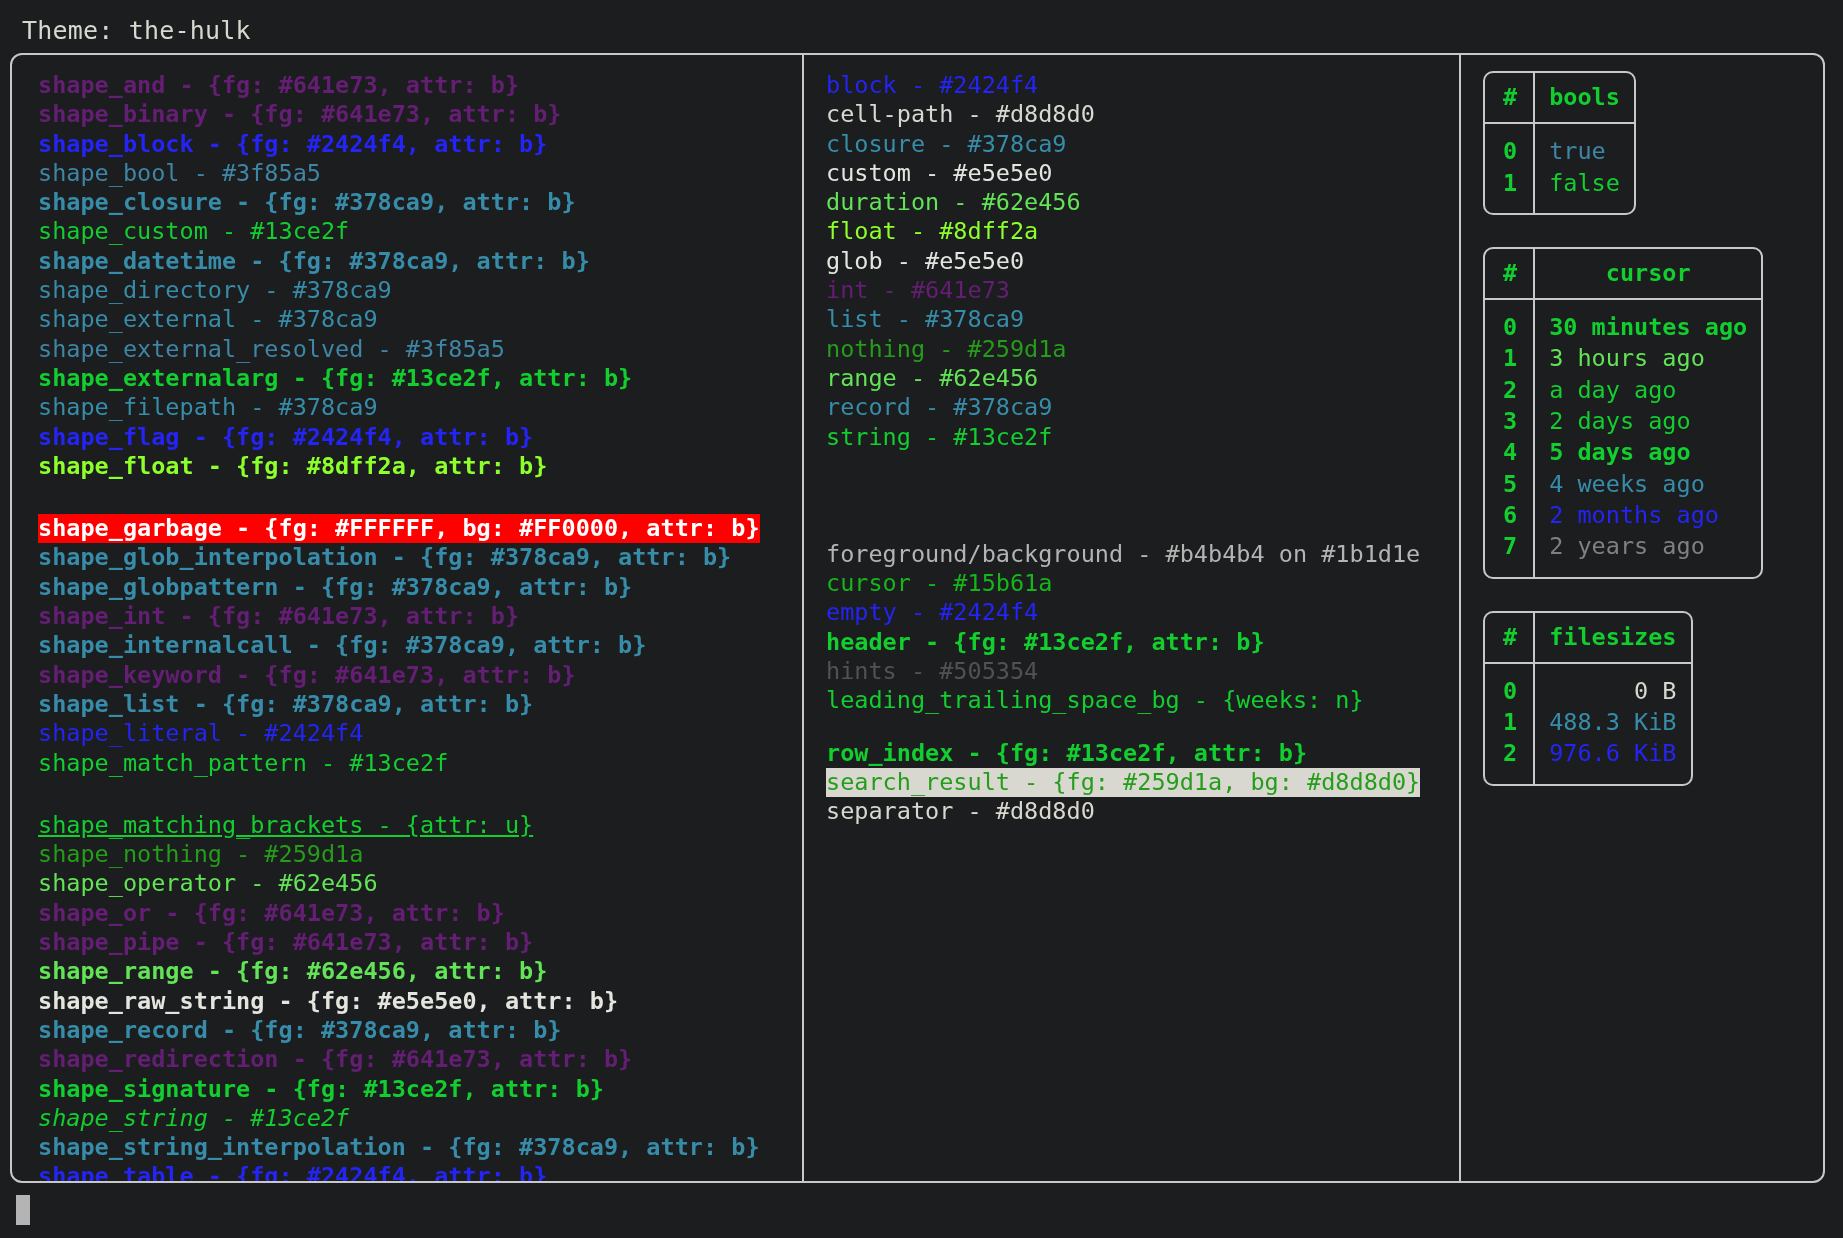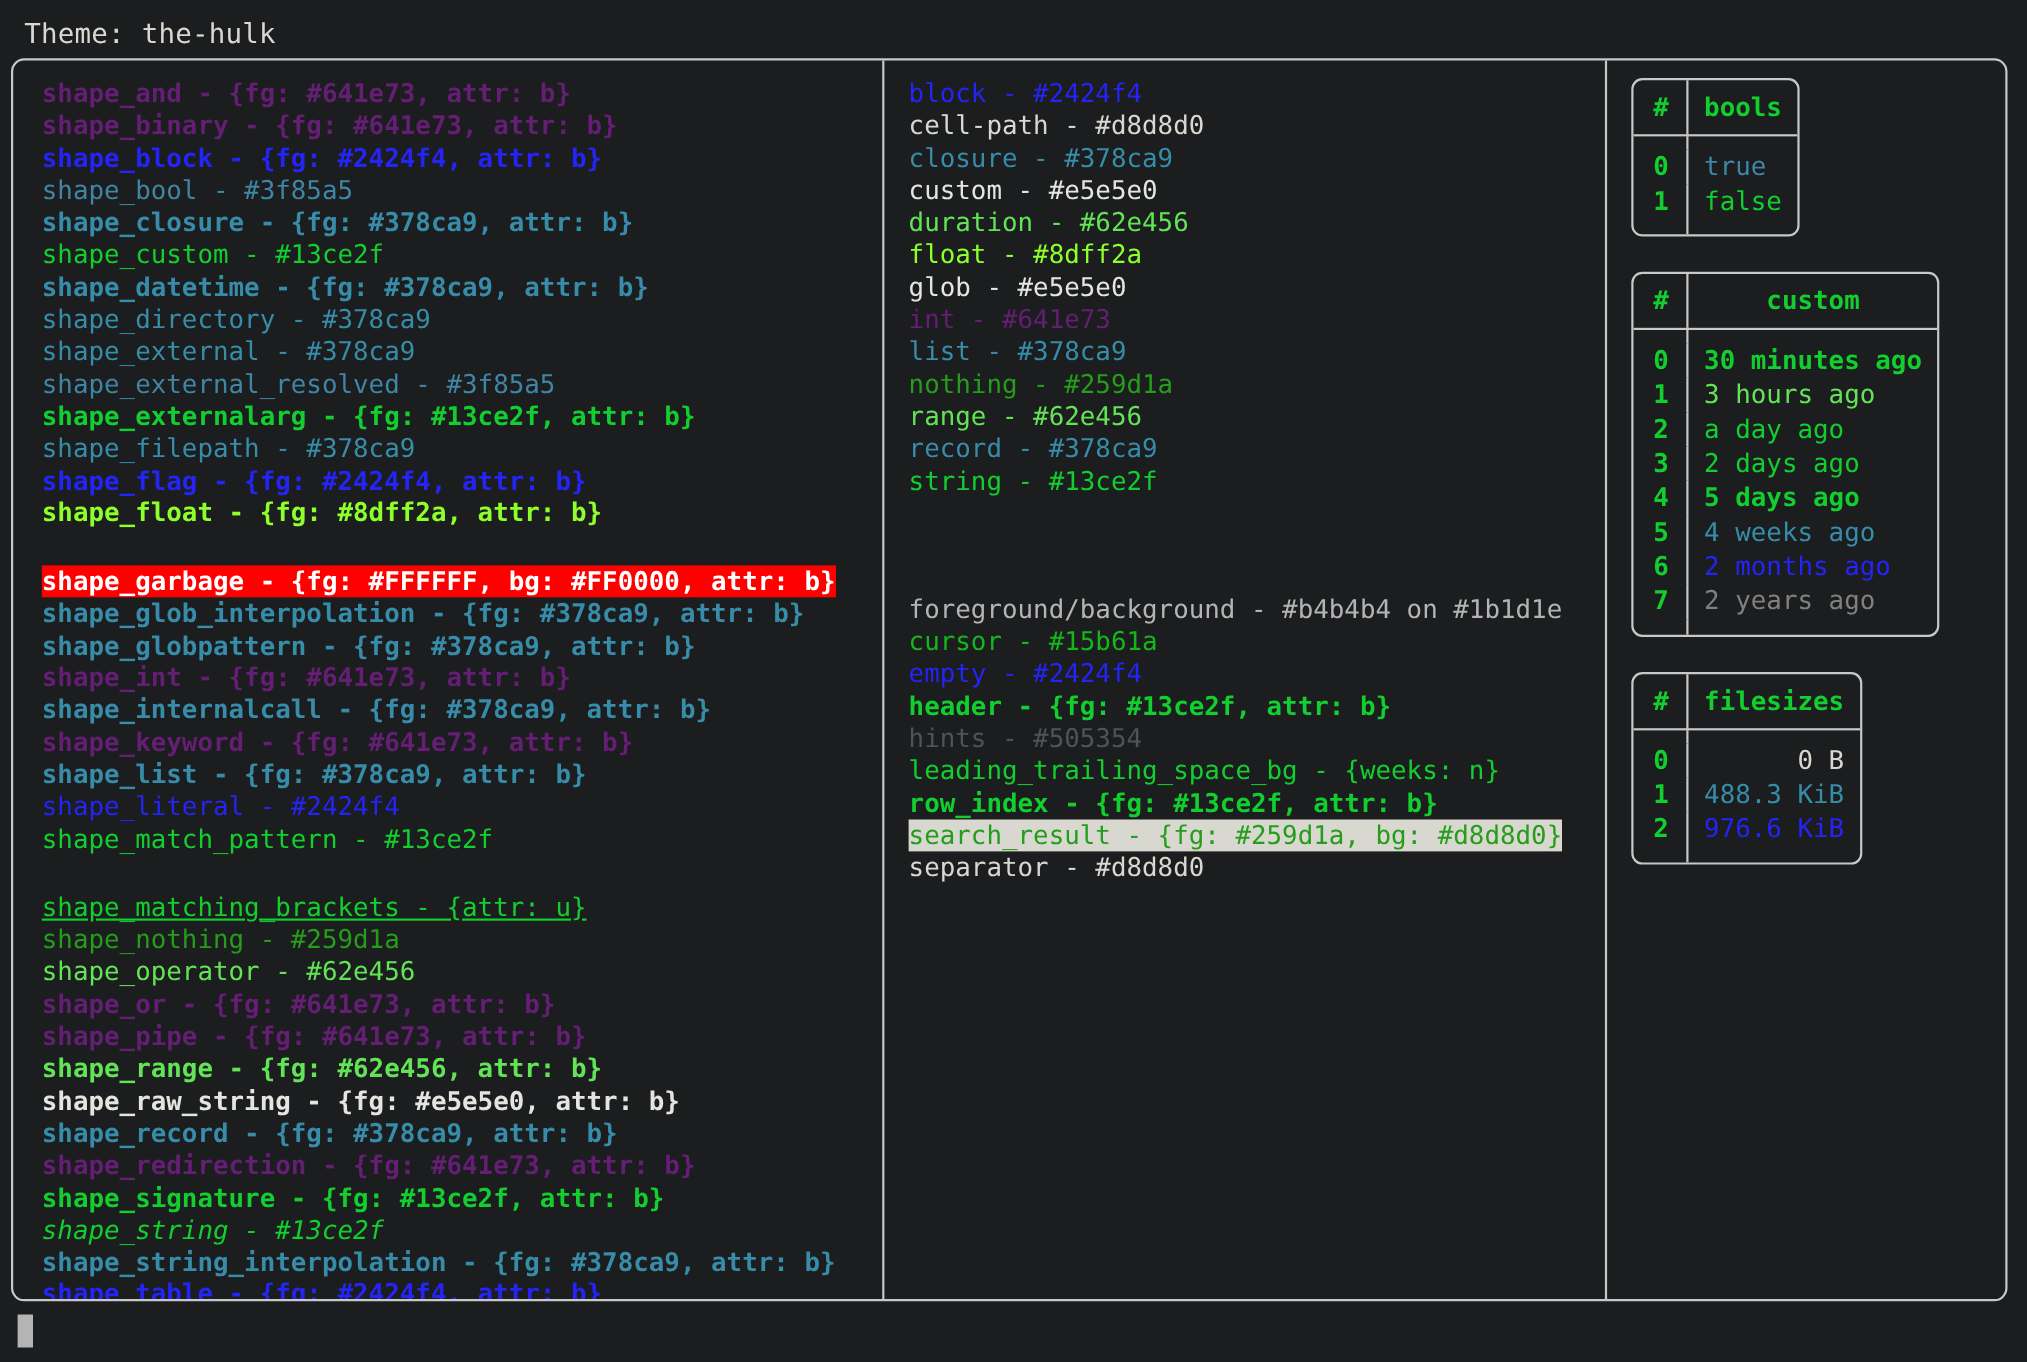--- a/index.html
+++ b/index.html
@@ -162,21 +162,21 @@
         <div class="row" style="color: rgb(98, 228, 86);">range - #62e456</div>
         <div class="row" style="color: rgb(55, 140, 169);">record - #378ca9</div>
         <div class="row" style="color: rgb(19, 206, 47);">string - #13ce2f</div>
         <div class="gap-block"></div>
         <div class="row" style="color: rgb(180, 180, 180);">foreground/background - #b4b4b4 on #1b1d1e</div>
         <div class="row" style="color: rgb(21, 182, 26);">cursor - #15b61a</div>
         <div class="row" style="color: rgb(36, 36, 244);">empty - #2424f4</div>
         <div class="row b" style="color: rgb(19, 206, 47);">header - {fg: #13ce2f, attr: b}</div>
         <div class="row" style="color: rgb(80, 83, 84);">hints - #505354</div>
         <div class="row" style="color: rgb(19, 206, 47);">leading_trailing_space_bg - {weeks: n}</div>
-        <div class="row b" style="color: rgb(19, 206, 47);">row_index - {fg: #13ce2f, attr: b}</div>
+        <div class="row b" style="color: rgb(19, 206, 47); margin-top: 23px;">row_index - {fg: #13ce2f, attr: b}</div>
         <div><div class="row" style="color: rgb(37, 157, 26); background: rgb(216, 216, 208); display: inline-block;">search_result - {fg: #259d1a, bg: #d8d8d0}</div></div>
         <div class="row" style="color: rgb(216, 216, 208);">separator - #d8d8d0</div>
       </div>
 
     <div class="pane pane-right" id="pane-right"><div class="tbl"><div class="tbl-inner">
             <div class="trow thead">
               <div class="tcell idx" style="text-align: left;">#</div>
               <div class="tcell">bools</div>
             </div>
             <div class="trow">
@@ -195,21 +195,21 @@
               <div class="tcell idx" style="color: rgb(19, 206, 47); font-weight: bold; padding-top: 1px; padding-bottom: 1px;">1</div>
               <div class="tcell" style="color: rgb(19, 206, 47); padding-top: 1px; padding-bottom: 1px;">false</div>
             </div>
             <div class="trow">
               <div class="tcell idx" style="padding: 0px; height: 14px;"></div>
               <div class="tcell" style="padding: 0px; height: 14px;"></div>
             </div>
           </div></div><div class="tbl"><div class="tbl-inner">
             <div class="trow thead">
               <div class="tcell idx" style="text-align: left;">#</div>
-              <div class="tcell">custom</div>
+              <div class="tcell">cursor</div>
             </div>
             <div class="trow">
               <div class="tcell idx" style="padding: 0px; height: 2px; background: rgb(200, 200, 200);"></div>
               <div class="tcell" style="padding: 0px; height: 2px; background: rgb(200, 200, 200);"></div>
             </div>
             <div class="trow">
               <div class="tcell idx" style="padding: 0px; height: 12px;"></div>
               <div class="tcell" style="padding: 0px; height: 12px;"></div>
             </div>
             <div class="trow">

